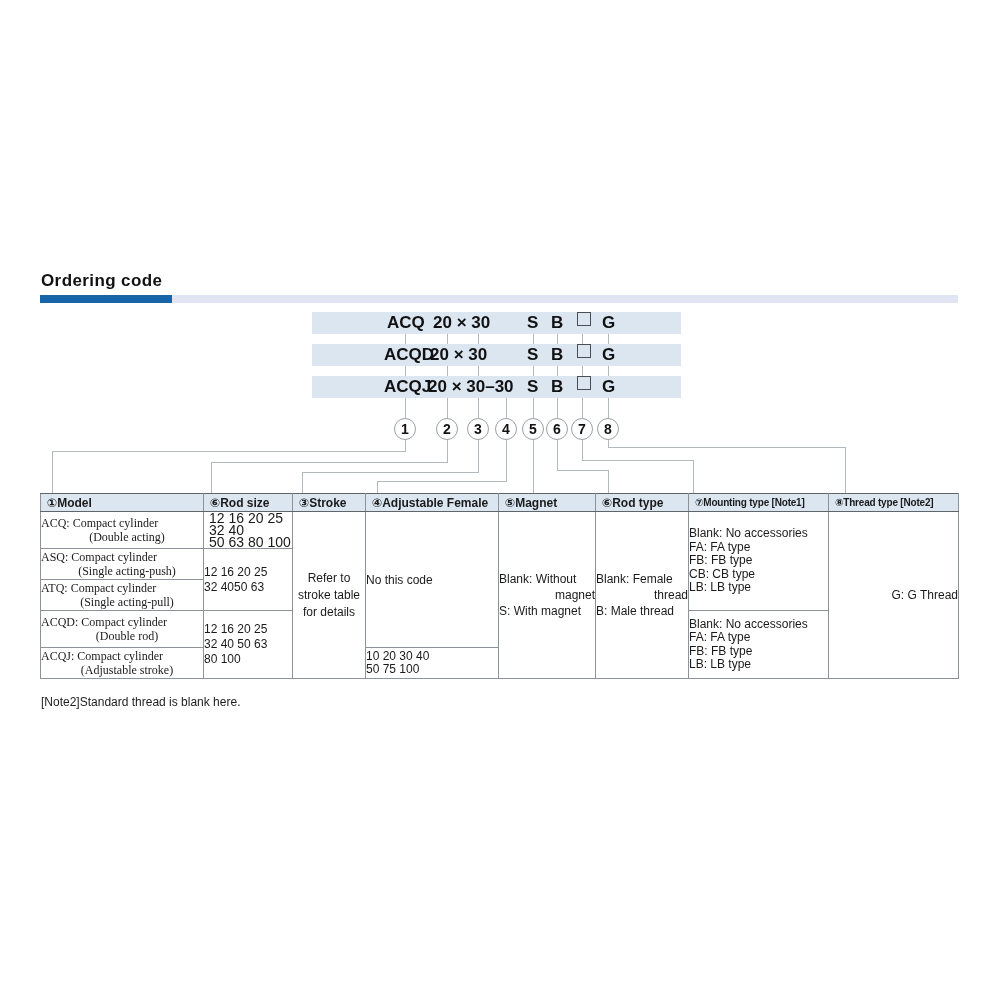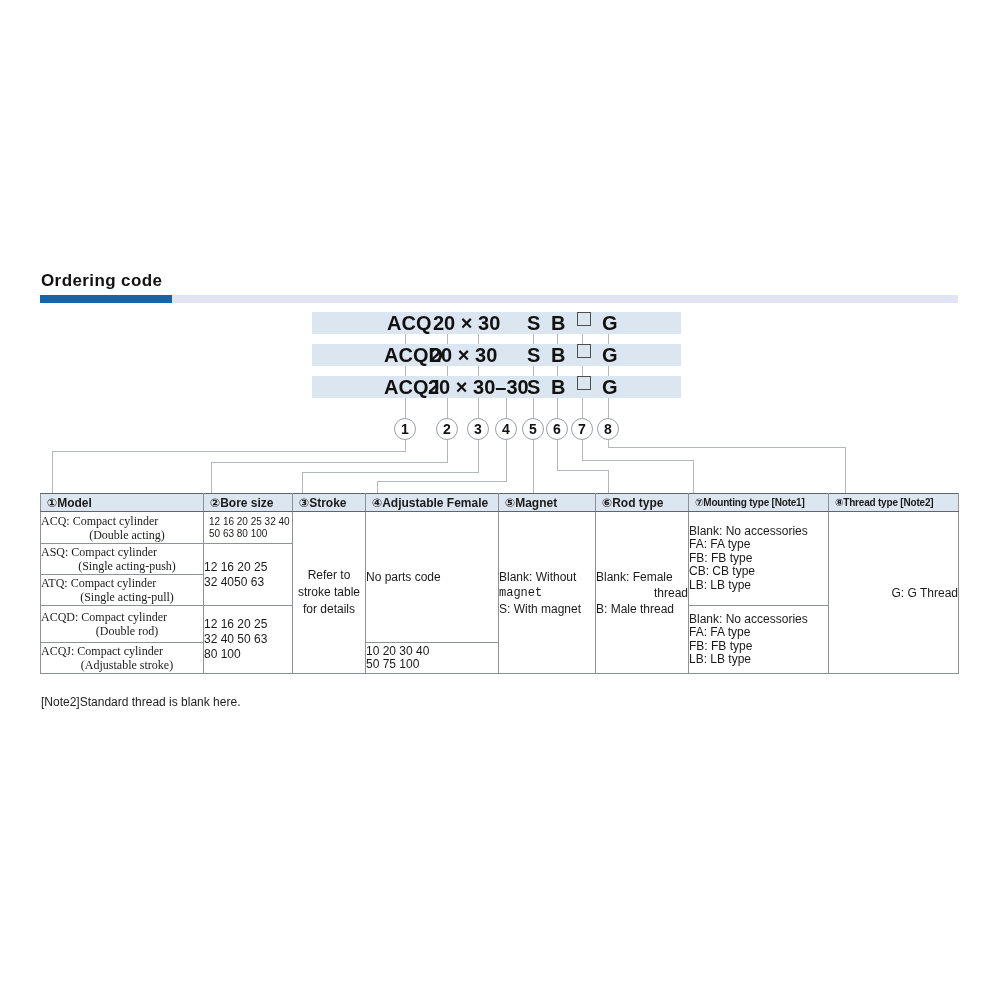--- a/index.html
+++ b/index.html
@@ -3,44 +3,44 @@
 <meta charset="utf-8">
 <style>
   html,body{margin:0;padding:0;background:#fff;}
   .page{position:relative;width:1000px;height:1000px;background:#ffffff;overflow:hidden;
         font-family:"Liberation Sans","DejaVu Sans",sans-serif;color:#1a1a1a;}
   
   .title{position:absolute;left:41px;top:271px;font-size:17px;font-weight:bold;letter-spacing:.4px;color:#111;}
   .rule-dark{position:absolute;left:40px;top:295px;width:132px;height:8px;background:#1565a8;}
   .rule-light{position:absolute;left:172px;top:295px;width:786px;height:8px;background:#e1e4f2;}
   
-  .bar{position:absolute;left:312px;width:369px;height:22px;background:#dbe6f1;font-size:20px;font-weight:bold;}
+  .bar{position:absolute;left:312px;width:369px;height:22px;background:#dbe6f1;font-size:17px;font-weight:bold;}
   .bar span{position:absolute;top:0;line-height:22px;white-space:nowrap;color:#111;}
   .sqbox{position:absolute;top:5px;width:12px;height:12px;border:1.5px solid #4a4f55;background:transparent;}
   
   .ln{position:absolute;background:#b3b8bd;}
   
   .circ{position:absolute;width:20px;height:20px;border:1px solid #9aa0a6;border-radius:50%;
         background:#fff;text-align:center;line-height:20px;font-size:14px;font-weight:bold;color:#111;}
   
   table.spec{position:absolute;left:40px;top:493px;width:918px;border-collapse:collapse;table-layout:fixed;
         font-size:12px;color:#1a1a1a;}
   table.spec th,table.spec td{border:1px solid #8d9298;padding:0;vertical-align:middle;overflow:hidden;}
   table.spec thead th{background:#dbe6f1;font-weight:bold;text-align:left;font-size:12px;
         border-top:1px solid #60656a;border-bottom:1px solid #60656a;white-space:nowrap;padding:1px 0 1px 6px;height:15px;}
   table.spec thead th.cond{font-size:10px;letter-spacing:-0.2px;}
   td.model{padding:1px 2px 1px 7px;line-height:14px;font-family:Liberation Serif, serif;}
   td.model .ind{text-align:center;padding-left:10px;}
   td.bore{padding:1px 2px 1px 6px;line-height:15px;}
-  td.bore.small{font-size:10px;line-height:12px;padding-left:5px;}
+  td.bore.small{font-size:14px;line-height:12px;padding-left:5px;}
   td.stroke{text-align:center;font-size:12px;line-height:17px;}
   td.adj{padding-left:8px;}
   td.adj2{padding-left:8px;line-height:13px;}
   td.magnet{padding:0 9px 0 5px;line-height:16px;}
-  td.magnet .r{text-align:left;font-family:Liberation Mono, monospace;}
+  td.magnet .r{text-align:right;}
   td.rod{padding:0 7px 0 6px;line-height:16px;}
   td.rod .r{text-align:right;}
   td.mount{padding-left:8px;line-height:13.4px;}
   td.thread{padding-left:6px;}
   td.norb{border-right:none;text-align:right;}
   
   .note{position:absolute;left:41px;font-size:12px;color:#1c1c1c;line-height:15px;}
 </style>
 </head>
 <body>
@@ -148,21 +148,21 @@
         <col style="width:73px">
         <col style="width:133px">
       <col style="width:97px">
         <col style="width:93px">
         <col style="width:140px">
         <col style="width:130px">
     </colgroup>
     <thead>
       <tr>
         <th>①Model</th>
-        <th>②Bore size</th>
+        <th>⑥Rod size</th>
         <th>③Stroke</th>
         <th>④Adjustable Female</th>
         <th>⑤Magnet</th>
         <th>⑥Rod type</th>
         <th class="cond">⑦Mounting type [Note1]</th>
         <th class="cond">⑧Thread type [Note2]</th>
       </tr>
     </thead>
     <tbody>
       <tr style="height:32px;">
@@ -172,21 +172,21 @@
         </td>
         <td class="bore small">
           <div>12 16 20 25 32 40</div>
           <div>50 63 80 100</div>
         </td>
         <td class="stroke" rowspan="5">
           <div>Refer to</div>
           <div>stroke table</div>
           <div>for details</div>
         </td>
-        <td class="adj" rowspan="4">No parts code</td>
+        <td class="adj" rowspan="4">No this code</td>
         <td class="magnet" rowspan="5">
           <div>Blank: Without</div>
           <div class="r">magnet</div>
           <div>S: With magnet</div>
         </td>
         <td class="rod" rowspan="5">
           <div>Blank: Female</div>
           <div class="r">thread</div>
           <div>B: Male thread</div>
         </td>

